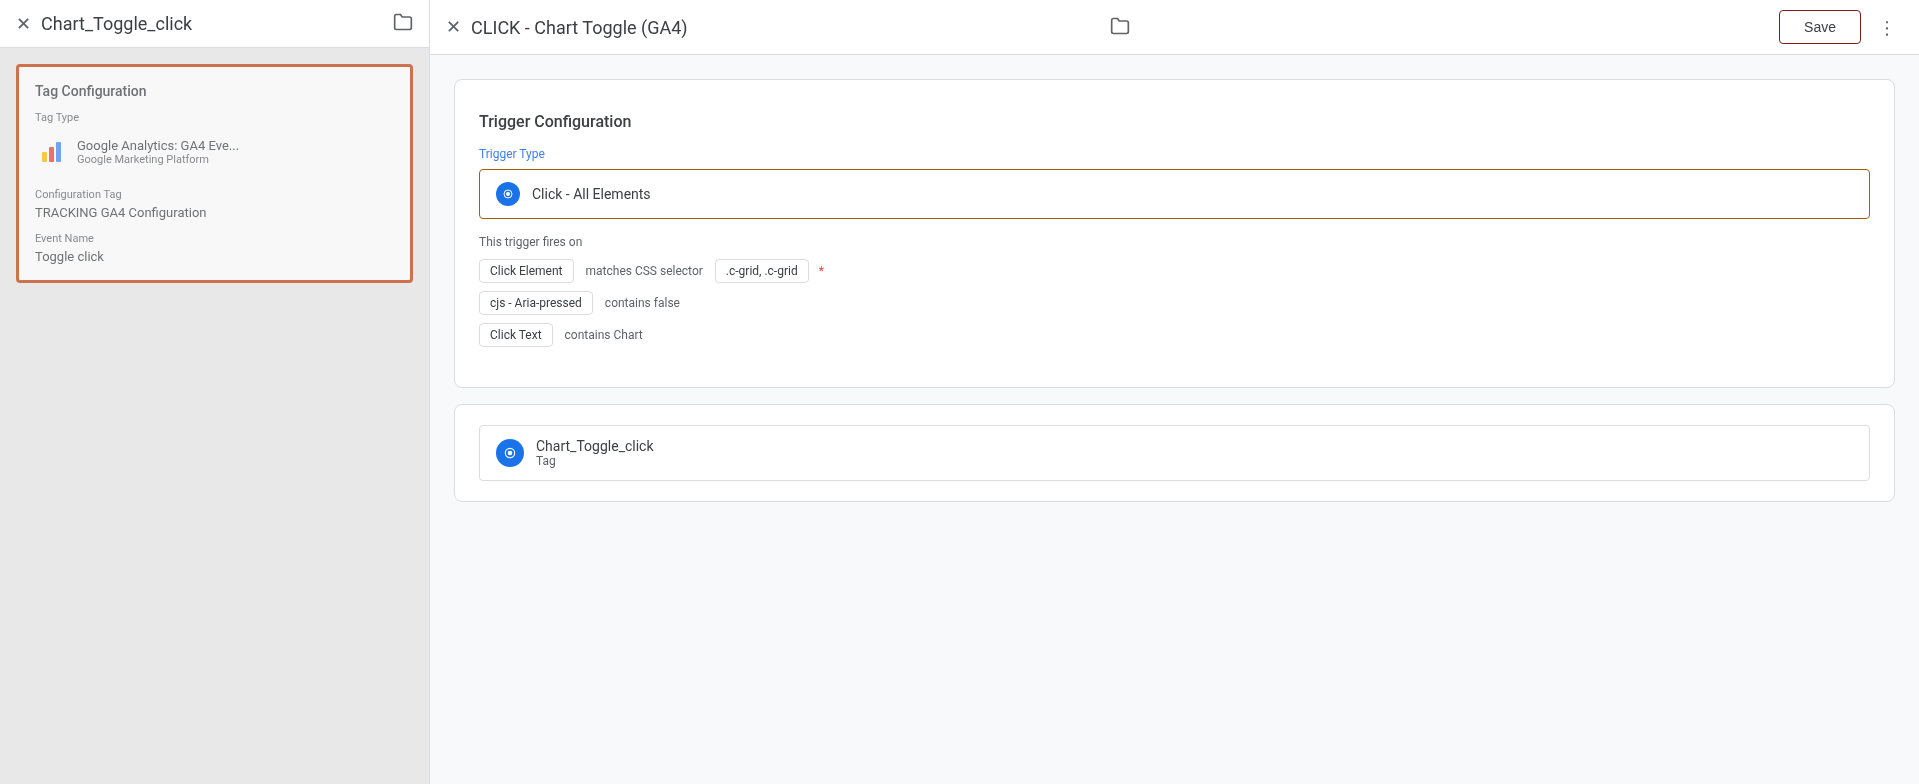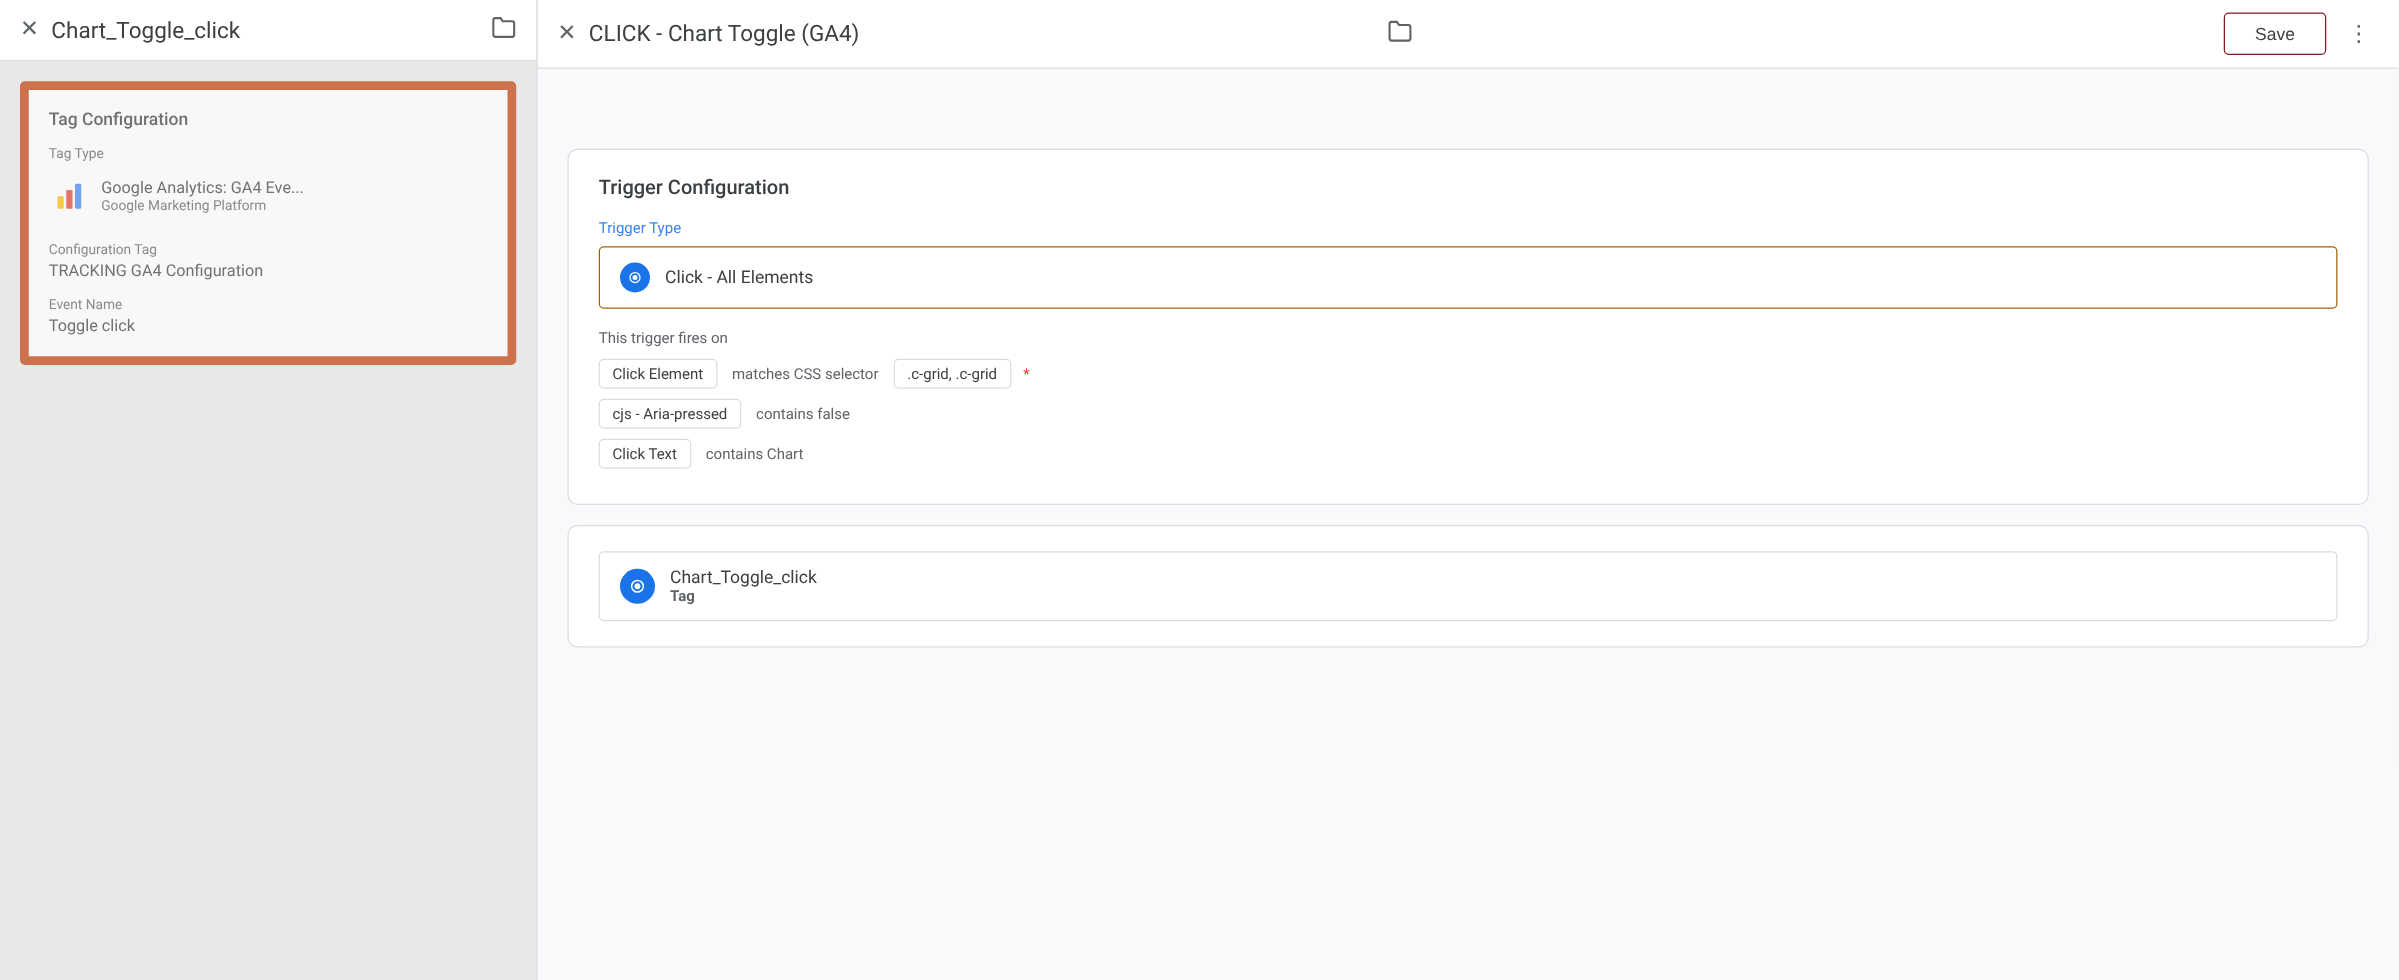--- a/index.html
+++ b/index.html
@@ -44,21 +44,21 @@
       color: #5f6368;
     }
 
     .left-panel-content {
       padding: 16px;
       opacity: 0.7;
     }
 
     .section-card {
       background: #fff;
-      border: 7px solid #c2410c;
+      border: 3px solid #c2410c;
       border-radius: 4px;
       padding: 16px;
       margin-bottom: 16px;
     }
 
     .section-title {
       font-size: 14px;
       font-weight: 500;
       color: #3c4043;
       margin-bottom: 12px;
@@ -207,22 +207,21 @@
       overflow-y: auto;
       display: flex;
       flex-direction: column;
       gap: 16px;
     }
 
     .config-card {
       background: #fff;
       border: 1px solid #dadce0;
       border-radius: 8px;
-      padding: 20px 24px;
-      margin-top: 40px;
+      padding: 32px 24px;
     }
 
     .config-card-title {
       font-size: 16px;
       color: #3c4043;
       font-weight: 500;
       margin-bottom: 16px;
     }
 
     .trigger-type-label {
@@ -312,21 +311,20 @@
       padding: 12px 16px;
     }
 
     .ref-info .ref-name {
       font-size: 14px;
       color: #3c4043;
     }
     .ref-info .ref-type {
       font-size: 12px;
       color: #5f6368;
-      font-weight: bold;
     }
 
     
     .x-btn {
       font-size: 18px;
       color: #5f6368;
       cursor: pointer;
       line-height: 1;
       display: flex;
       align-items: center;

